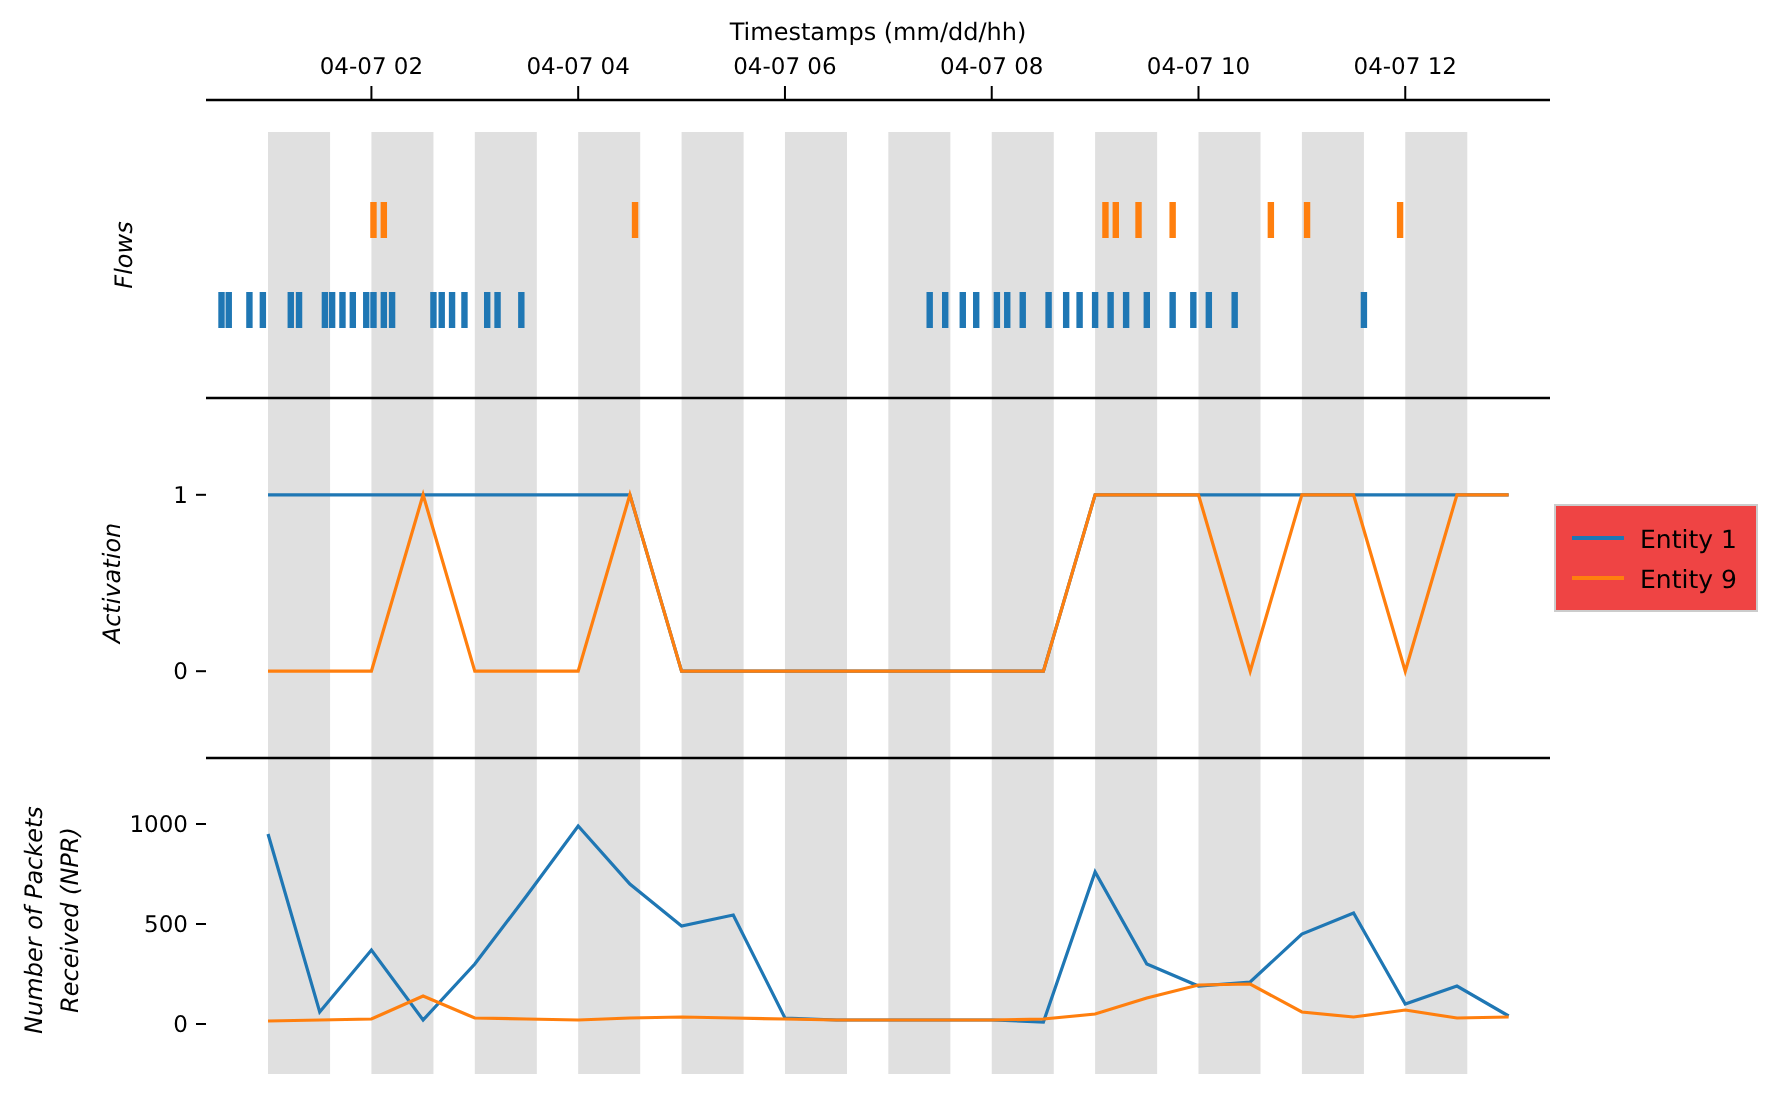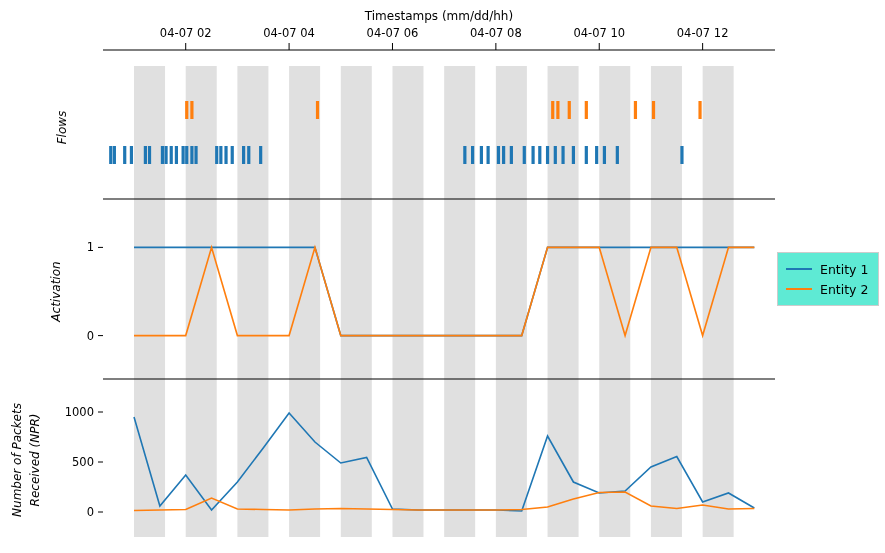--- a/index.html
+++ b/index.html
@@ -25,21 +25,21 @@
   .tick-line { stroke: #000000; stroke-width: 1.0; }
   .tick-label { font-size: 11.5px; fill: #000000; font-family: "DejaVu Sans", sans-serif; }
   .axis-title { font-size: 12px; fill: #000000; font-family: "DejaVu Sans", sans-serif; }
   .band { fill: #e0e0e0; }
   .series1 { stroke: #1f77b4; fill: none; stroke-width: 1.6; }
   .series2 { stroke: #ff7f0e; fill: none; stroke-width: 1.6; }
   .legend-box {
     position: absolute;
     box-sizing: border-box;
     border: 1px solid #cccccc;
-    background: #5eead4;
+    background: #ef4444;
     padding: 6px 10px 6px 8px;
     font-size: 12.5px;
     color: #000000;
   }
   .legend-row {
     display: flex;
     align-items: center;
     height: 20px;
   }
   .legend-swatch {
@@ -155,15 +155,15 @@
     </svg>
 </div>
 
 <div class="legend-box" id="legend" style="left: 777px; top: 252px;">
     <div class="legend-row">
       <span class="legend-swatch" style="border-top-color: rgb(31, 119, 180);"></span>
       <span class="legend-label">Entity 1</span>
     </div>
     <div class="legend-row">
       <span class="legend-swatch" style="border-top-color: rgb(255, 127, 14);"></span>
-      <span class="legend-label">Entity 2</span>
+      <span class="legend-label">Entity 9</span>
     </div>
   </div>
 
 </body></html>

